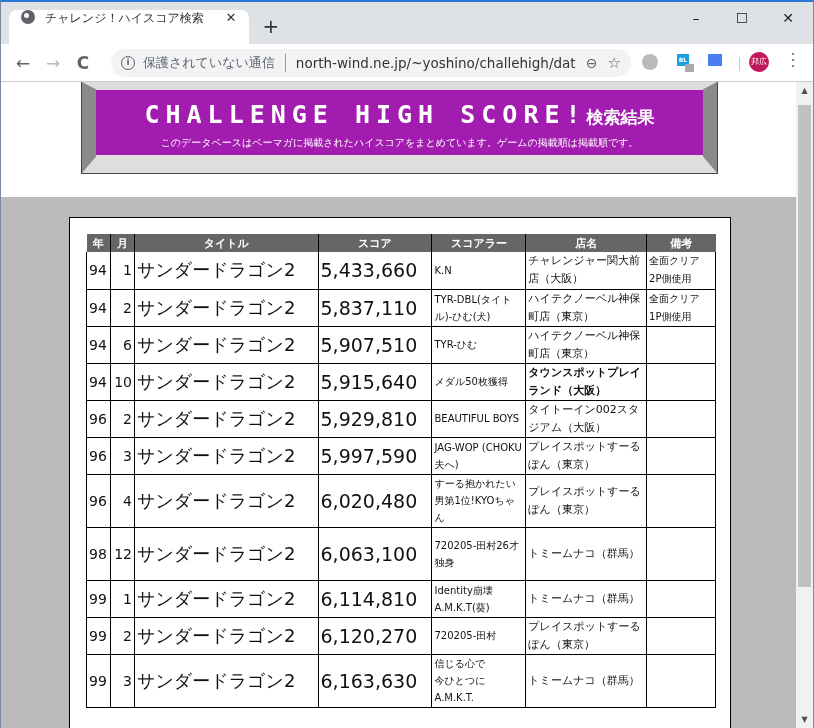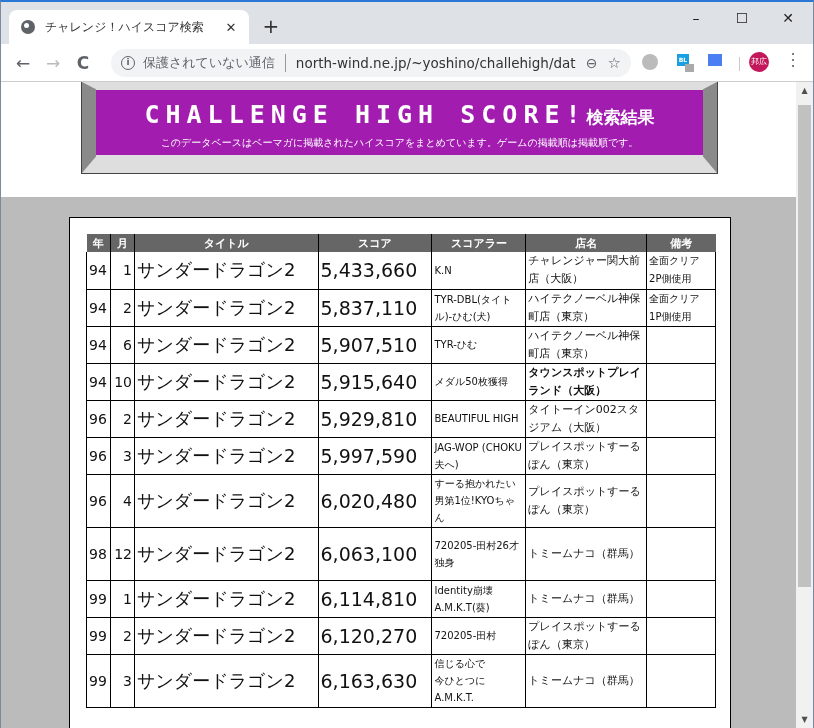--- a/index.html
+++ b/index.html
@@ -1,20 +1,20 @@
 <!DOCTYPE html>
 <html><head>
 <meta charset="utf-8">
 <style>
   * { box-sizing: border-box; margin: 0; padding: 0; }
   html, body { width: 814px; height: 728px; overflow: hidden; background: #fff; font-family: "DejaVu Sans", sans-serif; }
   .window { position: relative; width: 814px; height: 728px; border: 1px solid #7a8aa0; border-top: 2px solid #2b78d4; }
   
   .tabstrip { position: absolute; left: 0; top: 0; width: 812px; height: 42px; background: #dee1e6; }
-  .tab { position: absolute; left: 8px; top: 8px; width: 240px; height: 34px; background: #fff; border-radius: 8px 8px 0 0; display: flex; align-items: center; padding: 0 10px 0 12px; }
+  .tab { position: absolute; left: 8px; top: 8px; width: 240px; height: 34px; background: #fff; border-radius: 8px 8px 0 0; display: flex; padding: 0 10px 0 12px; }
   .tab .globe { width: 14px; height: 14px; border-radius: 50%; background: #5f6368; margin-right: 10px; position: relative; }
   .tab .globe::after { content: ""; position: absolute; left: 3px; top: 3px; width: 5px; height: 5px; border-radius: 50%; background: #fff; }
   .tab .title { font-size: 12px; color: #333; flex: 1; white-space: nowrap; overflow: hidden; }
   .tab .close { font-size: 13px; color: #333; width: 16px; text-align: center; cursor: pointer; }
   .newtab { position: absolute; left: 258px; top: 12px; font-size: 20px; color: #333; width: 24px; text-align: center; cursor: pointer; }
   .winctl { position: absolute; top: 4px; display: flex; }
   .winctl span { width: 46px; height: 24px; text-align: center; font-size: 14px; color: #222; line-height: 24px; cursor: pointer; }
   
   .toolbar { position: absolute; left: 0; top: 42px; width: 812px; height: 38px; background: #fff; border-bottom: 1px solid #ccc; display: flex; align-items: center; }
   .navbtn { width: 30px; text-align: center; font-size: 17px; color: #5f6368; cursor: pointer; }
@@ -162,21 +162,21 @@
               <td class="sc" style="white-space: pre-line;">5,915,640</td>
               <td class="pl" style="white-space: pre-line;">メダル50枚獲得</td>
               <td class="sh" style="white-space: pre-line; font-weight: bold;">タウンスポットプレイランド（大阪）</td>
               <td class="nt" style="white-space: pre-line;"></td>
             </tr>
             <tr style="height: 37px;">
               <td class="yr" style="white-space: pre-line;">96</td>
               <td class="mo" style="white-space: pre-line;">2</td>
               <td class="tt" style="white-space: pre-line;">サンダードラゴン2</td>
               <td class="sc" style="white-space: pre-line;">5,929,810</td>
-              <td class="pl" style="white-space: pre-line;">BEAUTIFUL HIGH</td>
+              <td class="pl" style="white-space: pre-line;">BEAUTIFUL BOYS</td>
               <td class="sh" style="white-space: pre-line;">タイトーイン002スタジアム（大阪）</td>
               <td class="nt" style="white-space: pre-line;"></td>
             </tr>
             <tr style="height: 37px;">
               <td class="yr" style="white-space: pre-line;">96</td>
               <td class="mo" style="white-space: pre-line;">3</td>
               <td class="tt" style="white-space: pre-line;">サンダードラゴン2</td>
               <td class="sc" style="white-space: pre-line;">5,997,590</td>
               <td class="pl" style="white-space: pre-line;">JAG-WOP (CHOKU夫へ)</td>
               <td class="sh" style="white-space: pre-line;">プレイスポットすーるぽん（東京）</td>

